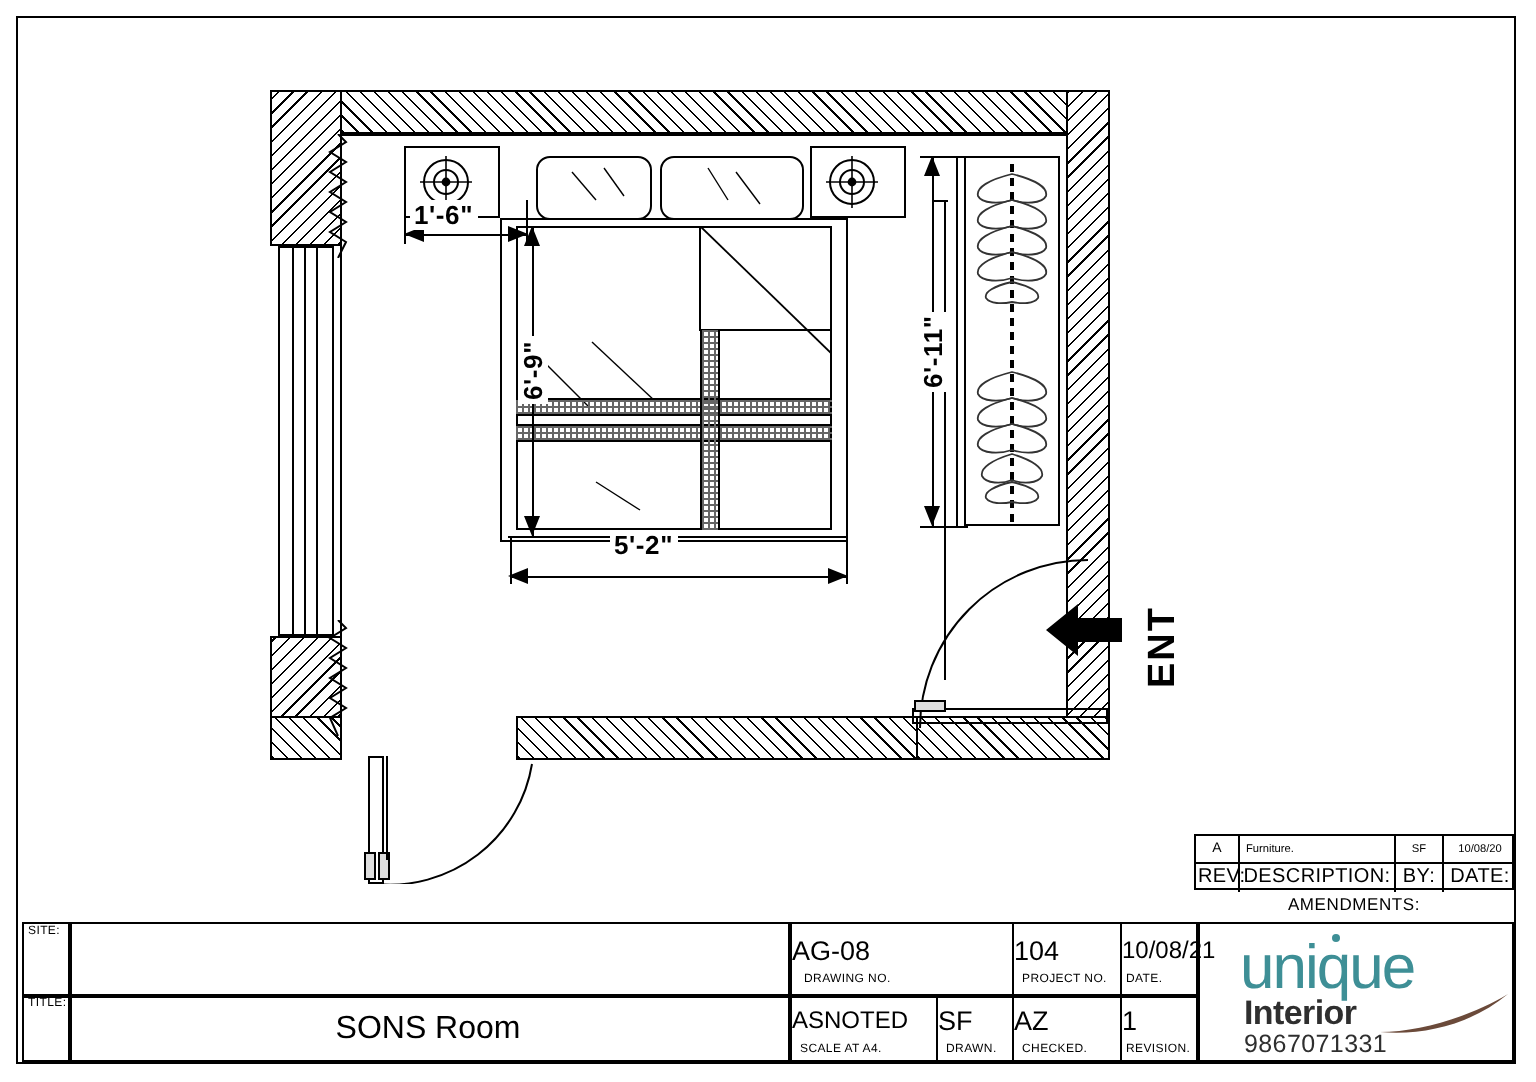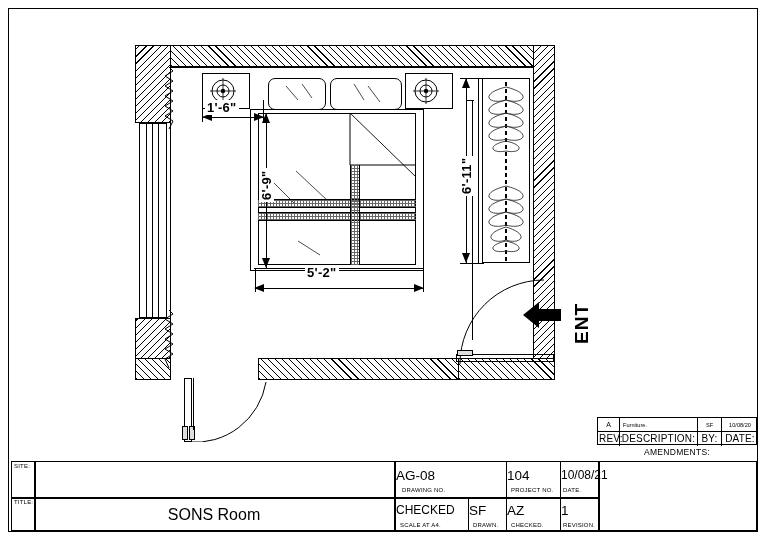--- a/index.html
+++ b/index.html
@@ -253,31 +253,41 @@
     <div class="cell celllbl" style="left:390px;top:25px;">DRAWING  NO.</div>
     <div class="cell" style="left:494px;top:0;width:1.2px;height:35px;background:#000;"></div>
 
     <div class="cell cellbig" style="left:495px;top:4px;width:53px;height:19px;line-height:19px;">104</div>
     <div class="cell celllbl" style="left:499px;top:25px;">PROJECT  NO.</div>
     <div class="cell" style="left:548px;top:0;width:1.2px;height:35px;background:#000;"></div>
 
     <div class="cell cellbig" style="left:549px;top:4px;width:48px;height:19px;line-height:19px;font-size:12px;">10/08/21</div>
     <div class="cell celllbl" style="left:551px;top:25px;">DATE.</div>
 
-    <div class="cell cellbig" style="left:384px;top:39px;width:72px;height:19px;line-height:19px;font-size:12px;">CHECKED</div>
+    <div class="cell cellbig" style="left:384px;top:39px;width:72px;height:19px;line-height:19px;font-size:12px;">ASNOTED</div>
     <div class="cell celllbl" style="left:388px;top:60px;">SCALE AT A4.</div>
     <div class="cell" style="left:456px;top:35px;width:1.2px;height:35px;background:#000;"></div>
 
     <div class="cell cellbig" style="left:457px;top:39px;width:37px;height:19px;line-height:19px;">SF</div>
     <div class="cell celllbl" style="left:461px;top:60px;">DRAWN.</div>
     <div class="cell" style="left:494px;top:35px;width:1.2px;height:35px;background:#000;"></div>
 
     <div class="cell cellbig" style="left:495px;top:39px;width:53px;height:19px;line-height:19px;">AZ</div>
     <div class="cell celllbl" style="left:499px;top:60px;">CHECKED.</div>
     <div class="cell" style="left:548px;top:35px;width:1.2px;height:35px;background:#000;"></div>
 
     <div class="cell cellbig" style="left:549px;top:39px;width:48px;height:19px;line-height:19px;">1</div>
     <div class="cell celllbl" style="left:551px;top:60px;">REVISION.</div>
 
     <div class="cell" style="left:586px;top:0;width:1.5px;height:70px;background:#000;"></div>
 
+    <div class="cell" style="left:590px;top:0;width:156px;height:70px;">
+      <div class="logo-u" style="position:absolute;left:18px;top:6px;">unique</div>
+      <div style="position:absolute;left:64px;top:5px;width:4px;height:4px;
+                  border-radius:50%;background:#3e8f96;"></div>
+      <div class="logo-i" style="position:absolute;left:20px;top:36px;">Interior</div>
+      <svg style="position:absolute;left:86px;top:34px;" width="68" height="22">
+        <path d="M2 20 C22 20 48 12 66 1 C48 16 24 22 2 20Z" fill="#6b4a3a"></path>
+      </svg>
+      <div class="logo-p" style="position:absolute;left:20px;top:54px;">9867071331</div>
+    </div>
   </div>
 </div>
 
 </body></html>

